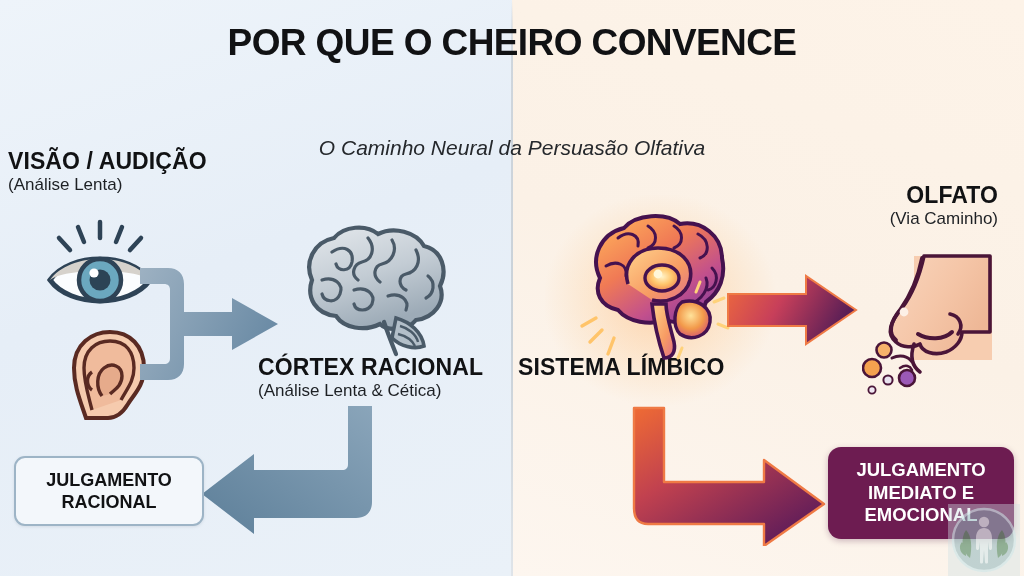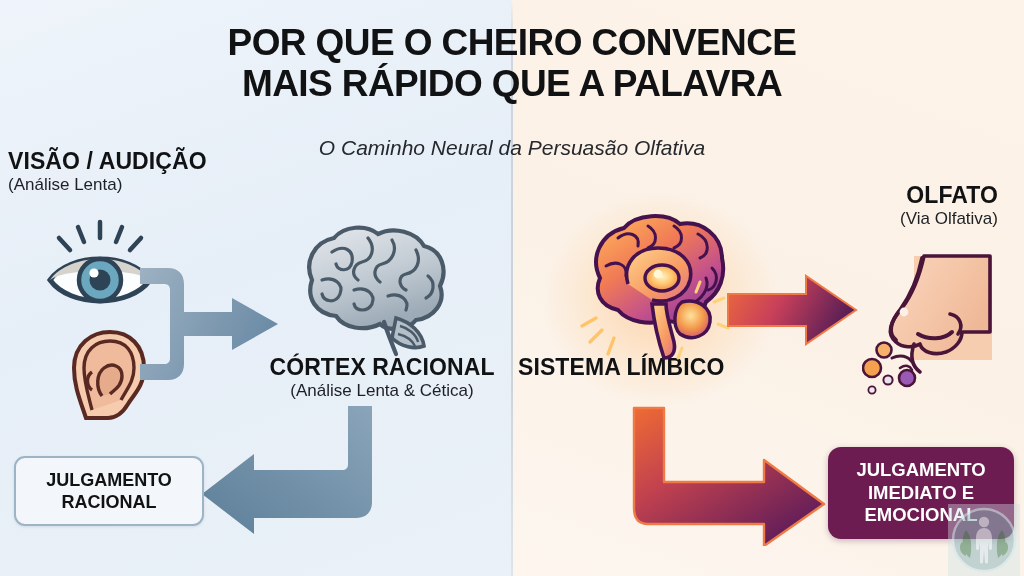--- a/index.html
+++ b/index.html
@@ -40,21 +40,21 @@
     position:absolute;left:0;top:136px;width:1024px;text-align:center;
     font-size:21px;color:#25282c;font-style:italic;
   }
 
   
   .lbl-main{font-weight:bold;font-size:23px;color:#111214;letter-spacing:.1px;white-space:nowrap;}
   .lbl-sub{font-size:17px;color:#1d2024;white-space:nowrap;}
   .label-block{position:absolute;}
 
   #lab-vision{left:8px;top:148px;}
-  #lab-cortex{left:258px;top:354px;text-align:center;width:248px;}
+  #lab-cortex{left:258px;top:354px;text-align:left;width:248px;}
   #lab-limbic{left:518px;top:354px;text-align:left;width:330px;}
   #lab-olfato{left:848px;top:182px;text-align:right;width:150px;}
 
   
   .box-rational{
     position:absolute;left:14px;top:456px;width:186px;height:66px;
     border:2.5px solid #9db4c6;border-radius:11px;
     background:#f3f7fb;
     display:flex;align-items:center;justify-content:center;
     text-align:center;font-weight:bold;font-size:18px;line-height:1.25;color:#111214;
@@ -82,41 +82,40 @@
 
 <div id="stage">
 
   <div class="bg-left"></div>
   <div class="bg-right"></div>
   <div class="divider"></div>
   <div class="glow"></div>
 
   <div class="title">
     <div>POR QUE O CHEIRO CONVENCE</div>
-    <div>MAIS RÁPIDO QUE A PALAVRA</div>
   </div>
   <div class="subtitle">O Caminho Neural da Persuasão Olfativa</div>
 
   <div class="label-block" id="lab-vision">
     <div class="lbl-main">VISÃO / AUDIÇÃO</div>
     <div class="lbl-sub">(Análise Lenta)</div>
   </div>
 
   <div class="label-block" id="lab-cortex">
     <div class="lbl-main">CÓRTEX RACIONAL</div>
     <div class="lbl-sub">(Análise Lenta &amp; Cética)</div>
   </div>
 
   <div class="label-block" id="lab-limbic">
     <div class="lbl-main">SISTEMA LÍMBICO</div>
   </div>
 
   <div class="label-block" id="lab-olfato">
     <div class="lbl-main">OLFATO</div>
-    <div class="lbl-sub">(Via Olfativa)</div>
+    <div class="lbl-sub">(Via Caminho)</div>
   </div>
 
   <svg class="abs" style="left:40px;top:218px;" width="120" height="100" viewBox="0 0 120 100">
     <g stroke="#2e4356" stroke-width="4.5" stroke-linecap="round" fill="none">
       <line x1="60" y1="4" x2="60" y2="20"></line>
       <line x1="38" y1="9" x2="44" y2="24"></line>
       <line x1="82" y1="9" x2="76" y2="24"></line>
       <line x1="19" y1="20" x2="30" y2="32"></line>
       <line x1="101" y1="20" x2="90" y2="32"></line>
     </g>

